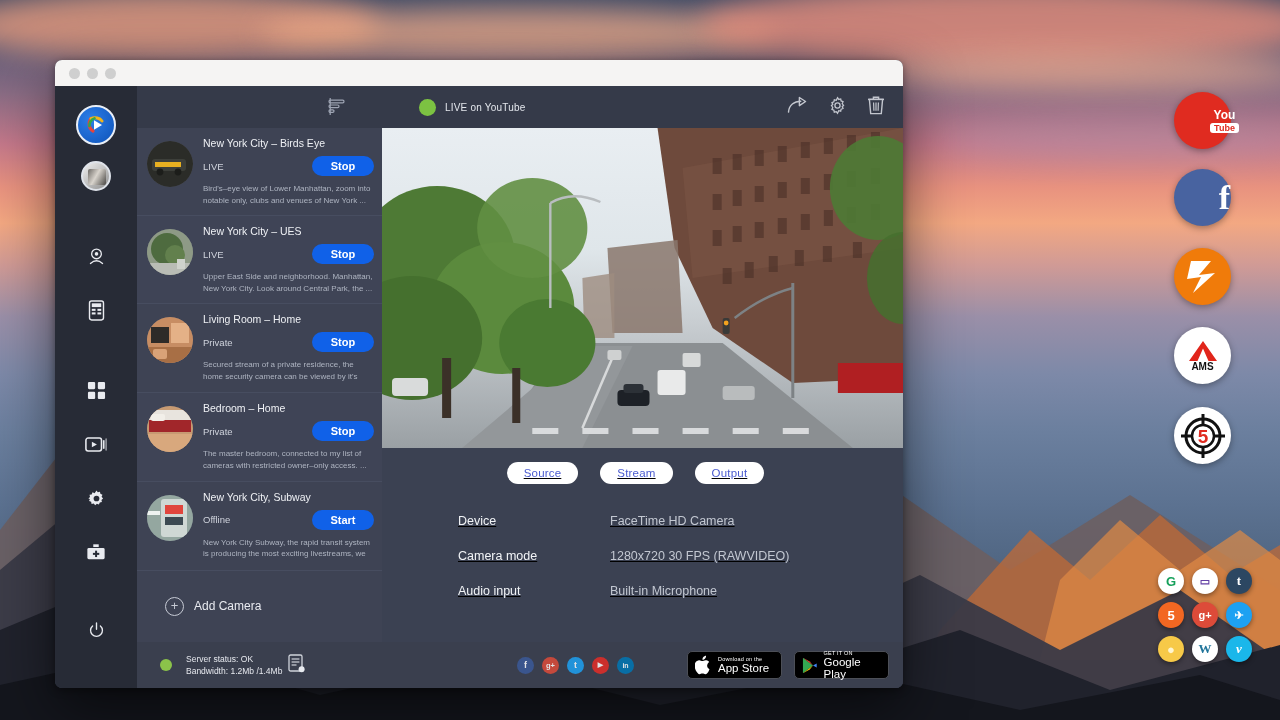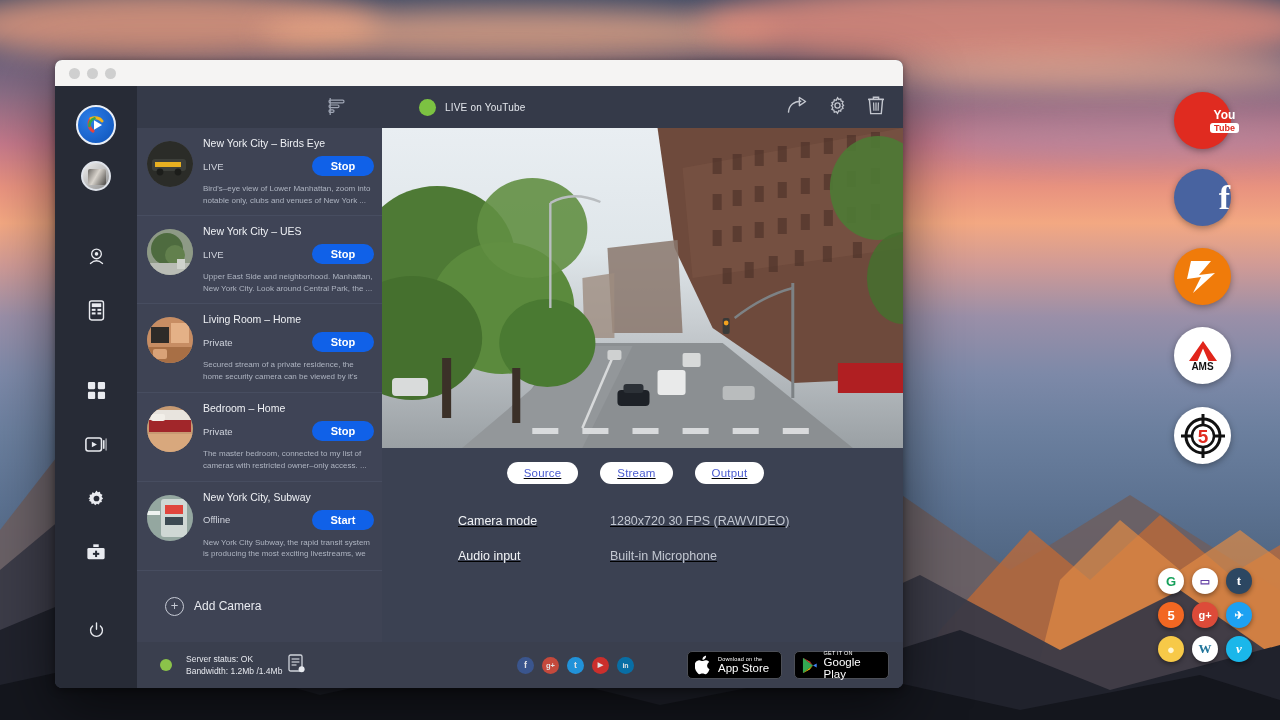--- a/index.html
+++ b/index.html
@@ -541,20 +541,24 @@
             </div>
 
             <div id="tabs">
               <div class="tab">Source</div>
               <div class="tab">Stream</div>
               <div class="tab">Output</div>
             </div>
 
             <div id="props">
               <div class="prop-row">
+                <div class="prop-key">Device</div>
+                <div class="prop-val">FaceTime HD Camera</div>
+              </div>
+              <div class="prop-row">
                 <div class="prop-key">Camera mode</div>
                 <div class="prop-val">1280x720 30 FPS (RAWVIDEO)</div>
               </div>
               <div class="prop-row">
                 <div class="prop-key">Audio input</div>
                 <div class="prop-val">Built-in Microphone</div>
               </div>
             </div>
           </div>
         </div>

